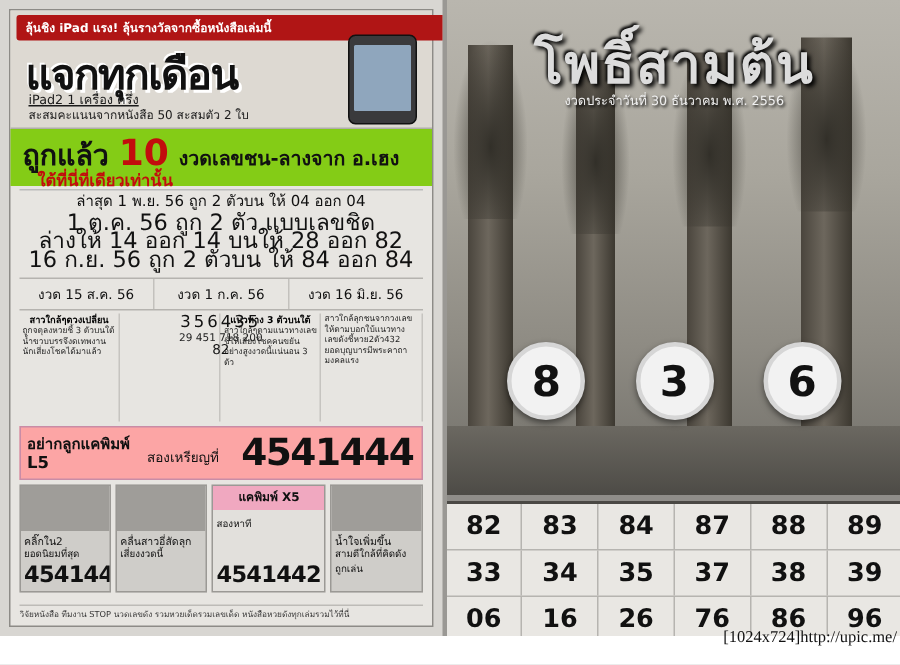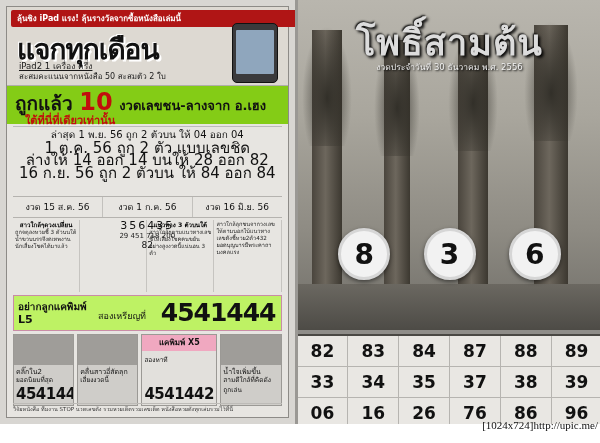--- a/index.html
+++ b/index.html
@@ -23,34 +23,34 @@
 
   .lp-red{position:relative;height:38px;background:#84cc16;}
   .redline{position:absolute;left:8px;top:2px;font-size:19px;font-weight:bold;color:#111;}
   .redline .num{color:#c20d0d;font-size:24px;}
   .redline2{position:absolute;left:18px;top:25px;font-size:11px;color:#c20d0d;font-weight:bold;}
 
   .lp-rows{position:relative;margin:2px 6px 0 6px;padding-top:2px;border-top:1px solid #bbb;}
   .row{font-size:15px;color:#111;text-align:center;line-height:12.5px;white-space:nowrap;}
   .row.first{font-size:10px;}
 
-  .threecol{display:flex;margin:17px 6px 0 6px;border-top:1px solid #b5b3af;border-bottom:1px solid #b5b3af;}
+  .threecol{display:flex;margin:6px 6px 0 6px;border-top:1px solid #b5b3af;border-bottom:1px solid #b5b3af;}
   .tc{flex:1;text-align:center;font-size:9px;padding:3px 0;color:#111;border-right:1px solid #c3c1bd;}
   .tc:last-child{border-right:none;}
 
   .midbox{position:relative;margin:2px 6px 0 6px;height:72px;display:flex;}
   .mb-col{flex:1;font-size:5.6px;line-height:7px;color:#1c1c1c;padding:1px 2px;border-right:1px solid #c6c4c0;overflow:hidden;}
   .mb-col:last-child{border-right:none;}
   .mb-title{display:block;font-size:6.2px;font-weight:bold;text-align:center;color:#000;margin-bottom:1px;}
   .mb-center{position:absolute;left:50%;top:-1px;transform:translateX(-50%);text-align:center;}
   .mb-center .c1{font-size:11px;letter-spacing:2px;color:#111;}
   .mb-center .c2{font-size:7px;color:#222;}
   .mb-center .c3{font-size:9px;color:#111;}
 
-  .lp-pink{margin:3px 6px 0 6px;height:34px;background:#bef264;border:1px solid #c98ca6;position:relative;}
+  .lp-pink{margin:3px 6px 0 6px;height:34px;background:#fca5a5;border:1px solid #c98ca6;position:relative;}
   .pk-l{position:absolute;left:4px;top:3px;font-size:10px;font-weight:bold;color:#111;}
   .pk-l2{position:absolute;left:4px;top:17px;font-size:11px;font-weight:bold;color:#111;}
   .pk-code{position:absolute;left:84px;top:13px;font-size:9px;color:#111;}
   .pk-big{position:absolute;right:5px;top:2px;font-size:25px;font-weight:bold;color:#111;letter-spacing:-1px;}
 
   .lp-bottom{display:flex;margin:3px 6px 4px 6px;gap:3px;height:72px;}
   .bb{flex:1;border:1px solid #9b9995;background:#cfcdc9;position:relative;overflow:hidden;text-decoration:underline;}
   .bb .ph{position:absolute;left:0;top:0;right:0;height:30px;background:#9f9d99;}
   .bb .cap{position:absolute;left:2px;top:31px;font-size:7px;color:#111;}
   .bb .cap2{position:absolute;left:2px;top:40px;font-size:6.5px;color:#111;}

